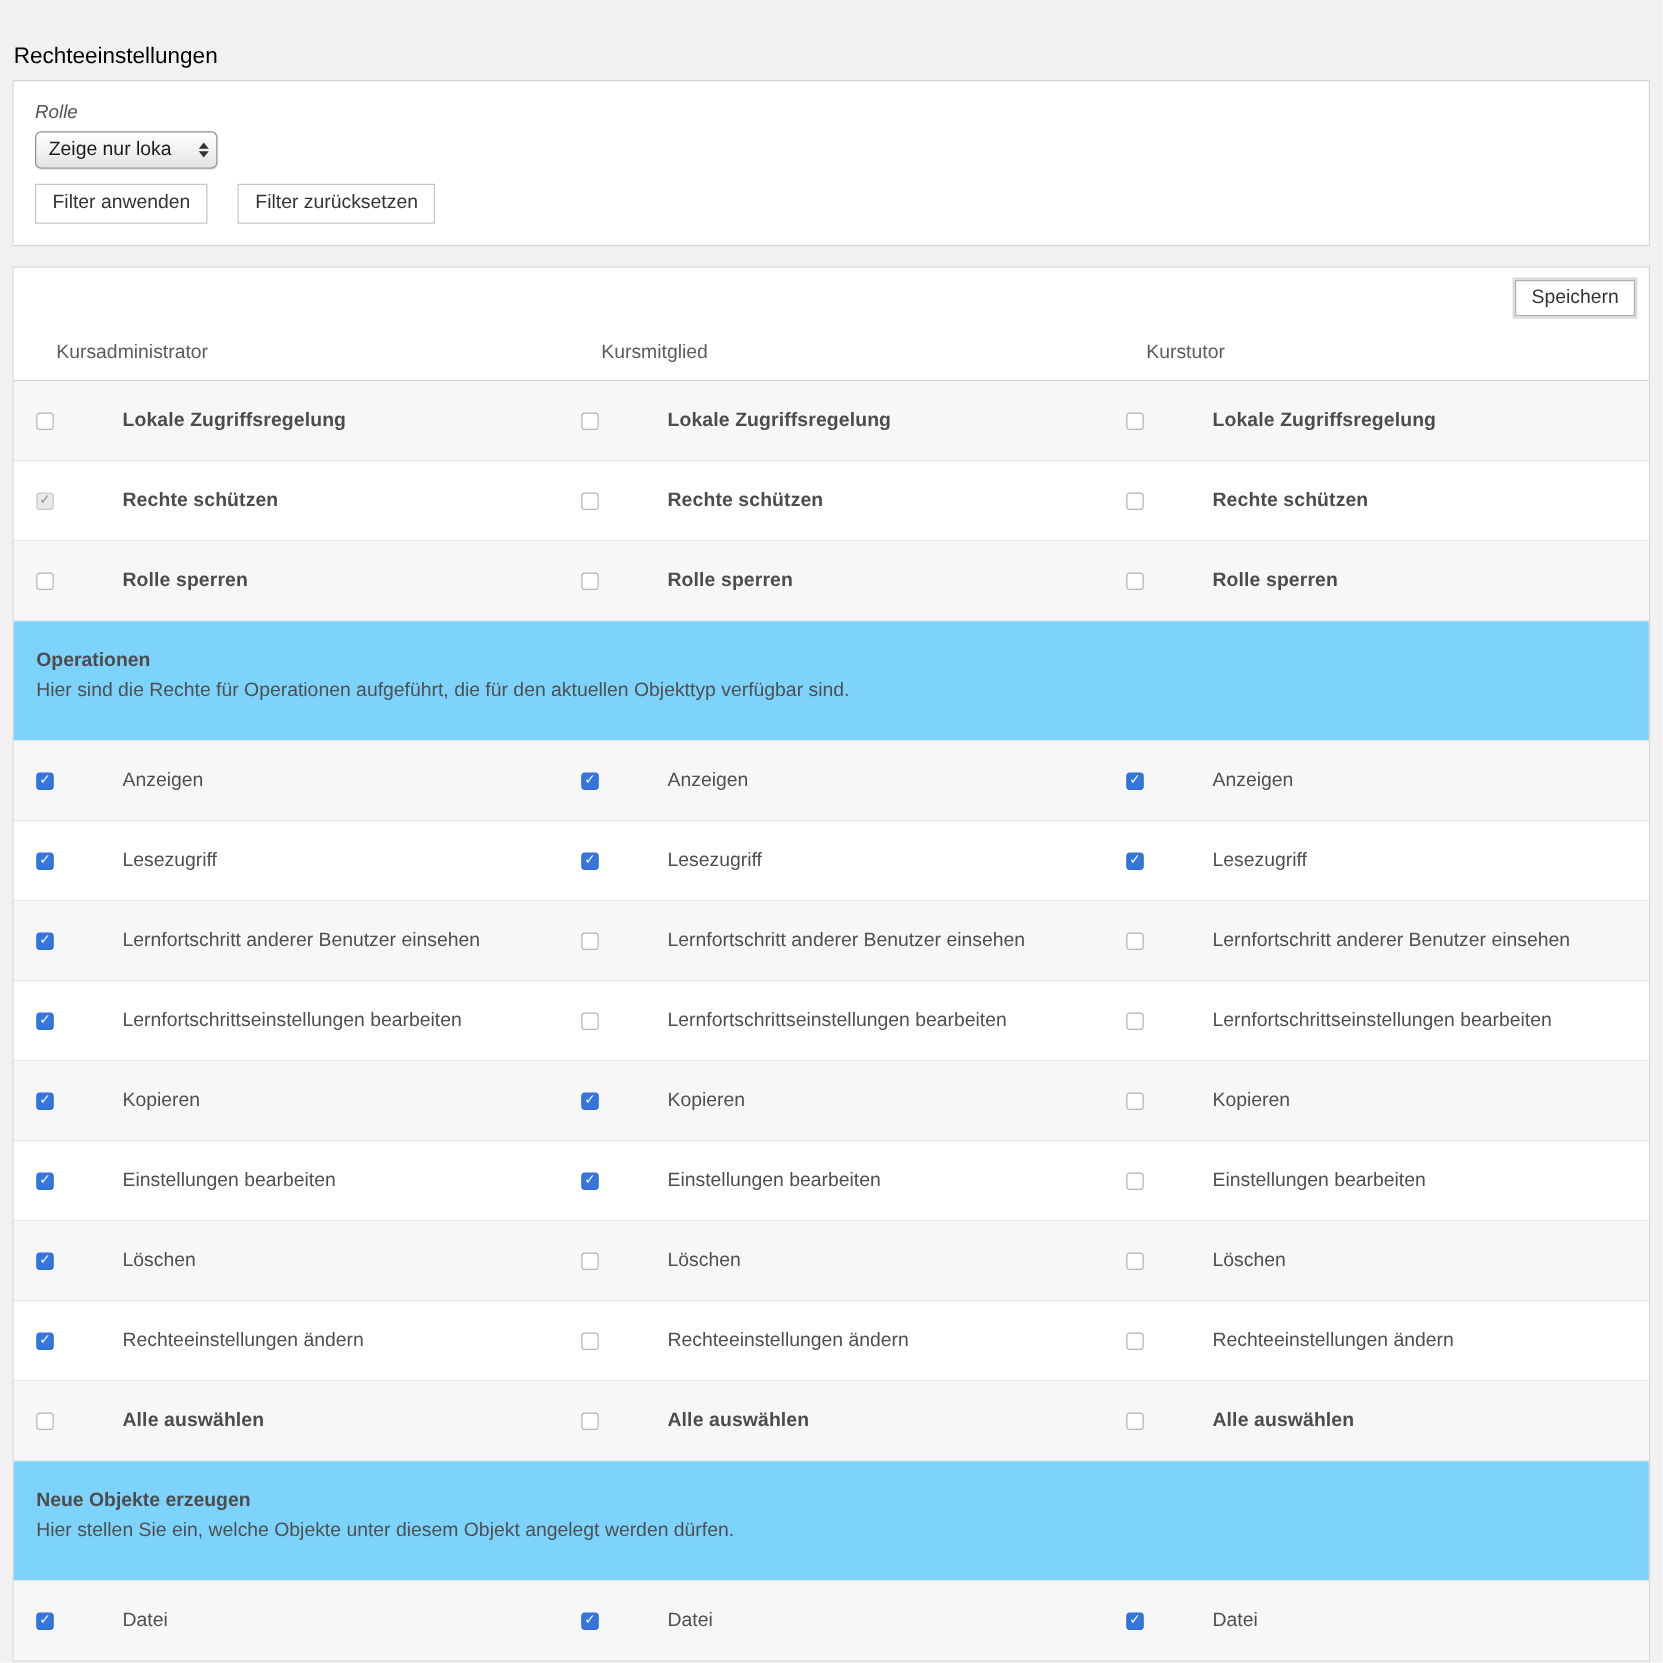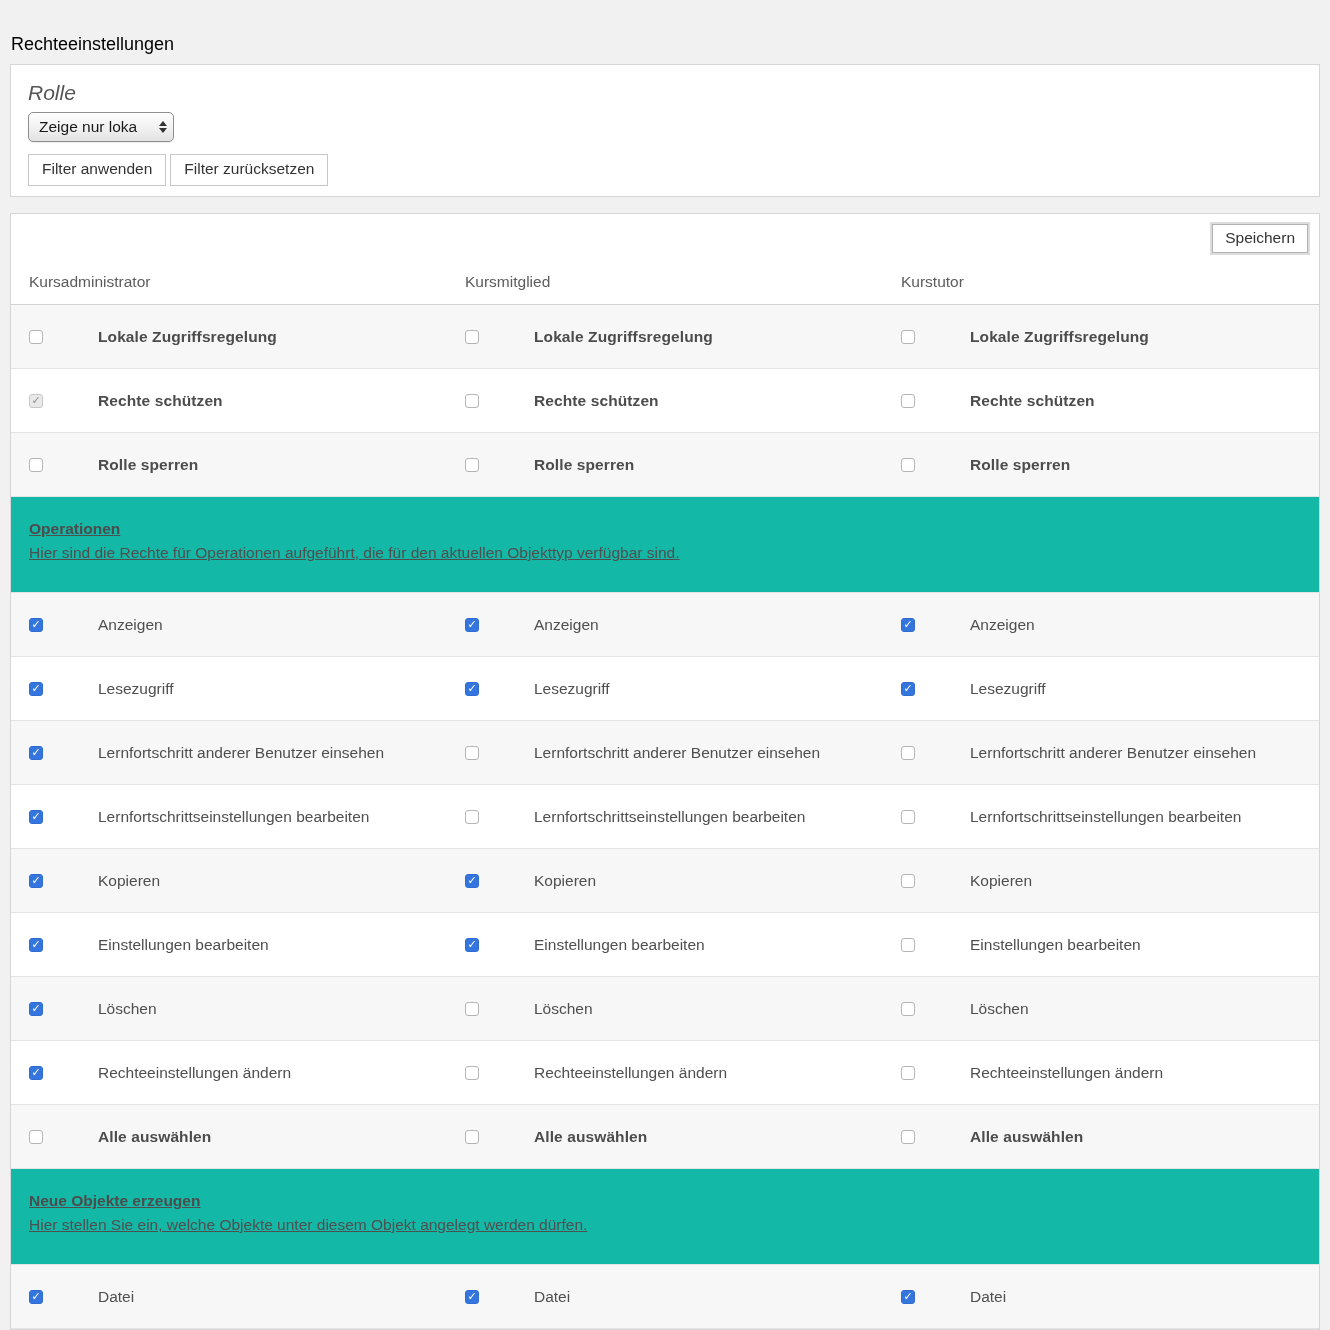--- a/index.html
+++ b/index.html
@@ -15,40 +15,40 @@
     font-size:18px; font-weight:400; color:#000000;
     margin:34px 0 9px 1px;
   }
 
   
   .filter-panel {
     background:#fff; border:1px solid #d6d6d6;
     padding:16px 16px 17px 17px;
     height:133px;
   }
-  .role-label { font-style:italic; font-size:21px; color:#555; margin-bottom:7px; }
+  .role-label { font-style:italic; font-size:15px; color:#555; margin-bottom:7px; }
   .select {
     width:146px; height:30px;
     border:1px solid #8f8f8f; border-radius:5px;
     background:linear-gradient(180deg,#fefefe 0%,#f1f1f1 55%,#e2e2e2 100%);
     display:flex; align-items:center;
     padding:0 6px 0 10px;
     box-shadow:0 1px 1px rgba(0,0,0,.08);
     cursor:default;
     margin-bottom:12px;
   }
   .select-text {
     font-size:15.5px; color:#1a1a1a; white-space:nowrap; overflow:hidden;
     flex:1; margin-right:4px;
   }
   .stepper { display:flex; flex-direction:column; align-items:center; gap:2px; }
   .tri-up   { width:0;height:0;border-left:4px solid transparent;border-right:4px solid transparent;border-bottom:5px solid #333; }
   .tri-down { width:0;height:0;border-left:4px solid transparent;border-right:4px solid transparent;border-top:5px solid #333; }
 
-  .filter-buttons { display:flex; gap:4px; }
+  .filter-buttons { display:flex; gap:24px; }
   .btn {
     background:#fff; border:1px solid #c6c6c6;
     font-family:inherit; font-size:15.5px; color:#333;
     padding:5px 13px 6px; cursor:pointer; line-height:1.2;
   }
 
   
   .table-panel {
     margin-top:16px;
     background:#fff; border:1px solid #d6d6d6;
@@ -58,21 +58,21 @@
     background:#fff; border:1px solid #b2b2b2;
     box-shadow:0 0 0 2px #dcdcdc;
     font-family:inherit; font-size:15.5px; color:#333;
     padding:4px 12px 5px; cursor:pointer; margin:2px;
   }
   .col-headers {
     display:grid; grid-template-columns:1fr 1fr 1fr;
     padding:12px 0 13px;
     border-bottom:1px solid #d2d2d2;
   }
-  .col-header { font-size:15.5px; color:#5c5c5c; padding-left:18px; }
+  .col-header { font-size:15.5px; color:#5c5c5c; padding-left:18px;margin-left:16px; }
 
   .perm-row {
     display:grid; grid-template-columns:1fr 1fr 1fr;
     height:64px; align-items:center;
     border-bottom:1px solid #e4e4e4;
     background:#fff;
   }
   .perm-row.stripe { background:#f7f7f7; }
   .perm-cell { display:flex; align-items:center; padding-left:18px; gap:8px; }
   .perm-label { font-size:15.5px; color:#4f4f4f; line-height:1.15;margin-left:47px; }
@@ -83,22 +83,22 @@
     border-radius:3px;
     display:inline-flex; align-items:center; justify-content:center;
     font-size:11px; line-height:1;
     cursor:pointer;
   }
   .cb.unchecked { background:#fff; border:1px solid #b5b5b5; }
   .cb.checked   { background:#3576de; border:1px solid #2f6cce; color:#fff; font-weight:700; }
   .cb.checked-disabled { background:#e9e9e9; border:1px solid #c6c6c6; color:#8f8f8f; }
 
   .section-block {
-    background:#14b8a6; border-bottom:1px solid #e4e4e4;
-    height:96px; padding:23px 18px 0;text-decoration:underline;
+    background:#7dd3fc; border-bottom:1px solid #e4e4e4;
+    height:96px; padding:23px 18px 0;
   }
   .section-title { font-size:15.5px; font-weight:700; color:#4c4c4c; margin-bottom:6px; }
   .section-desc  { font-size:15.5px; color:#4f4f4f; }
 </style>
 </head>
 <body>
 
 <div class="page">
 
   <h1 class="page-title">Rechteeinstellungen</h1>

